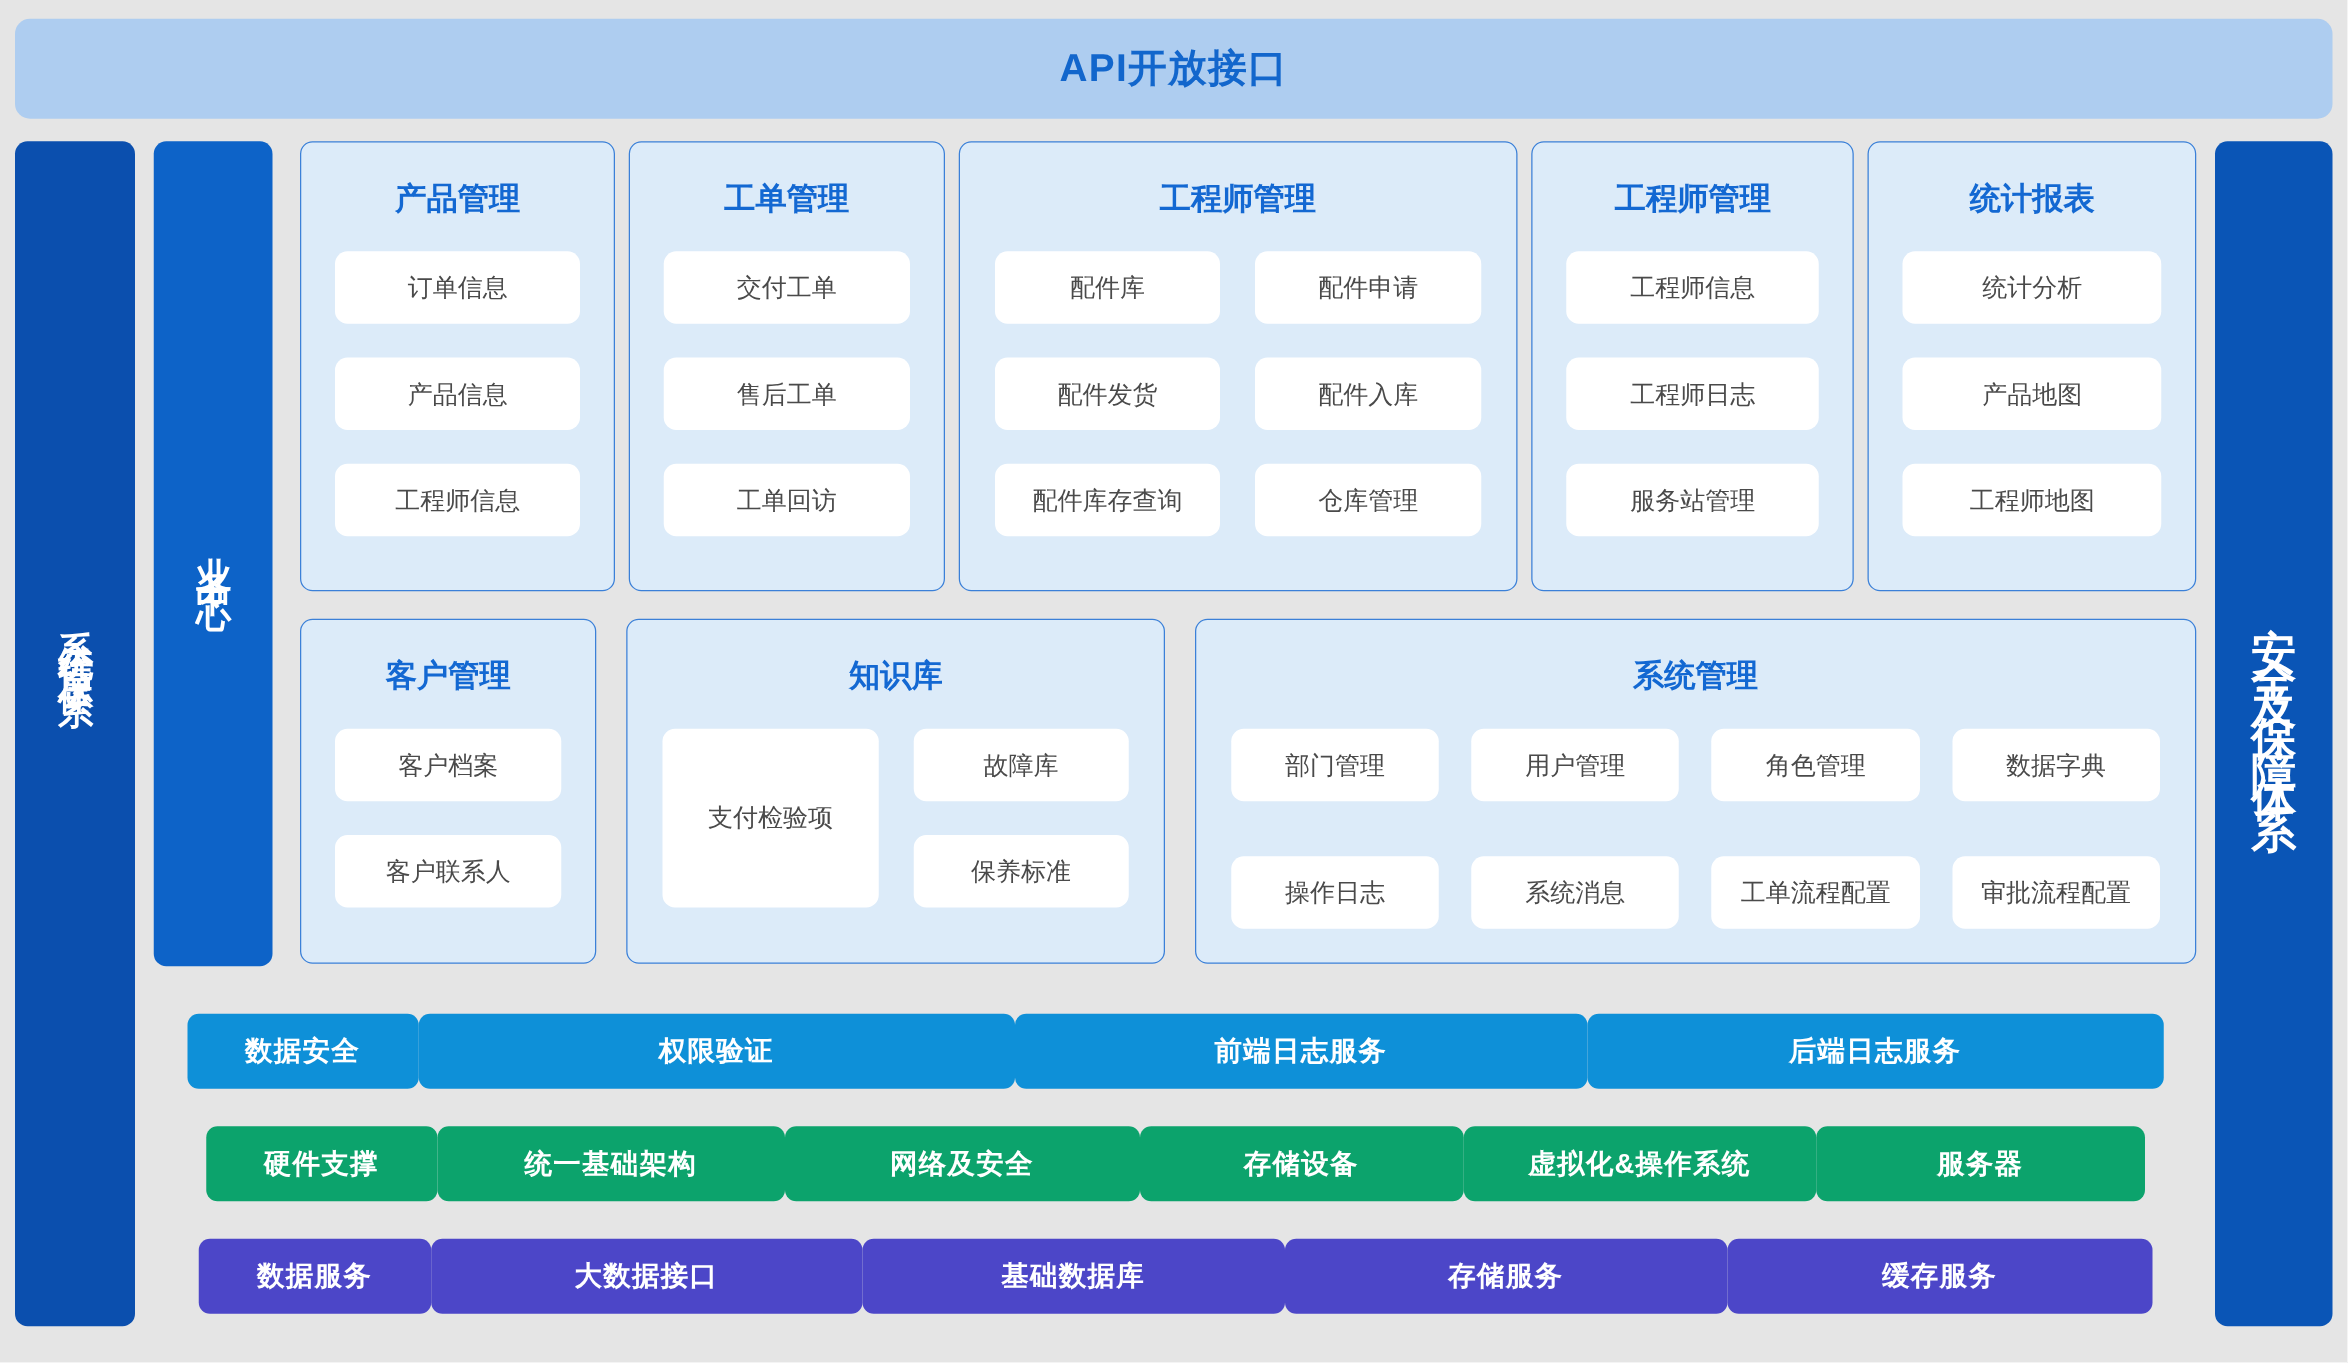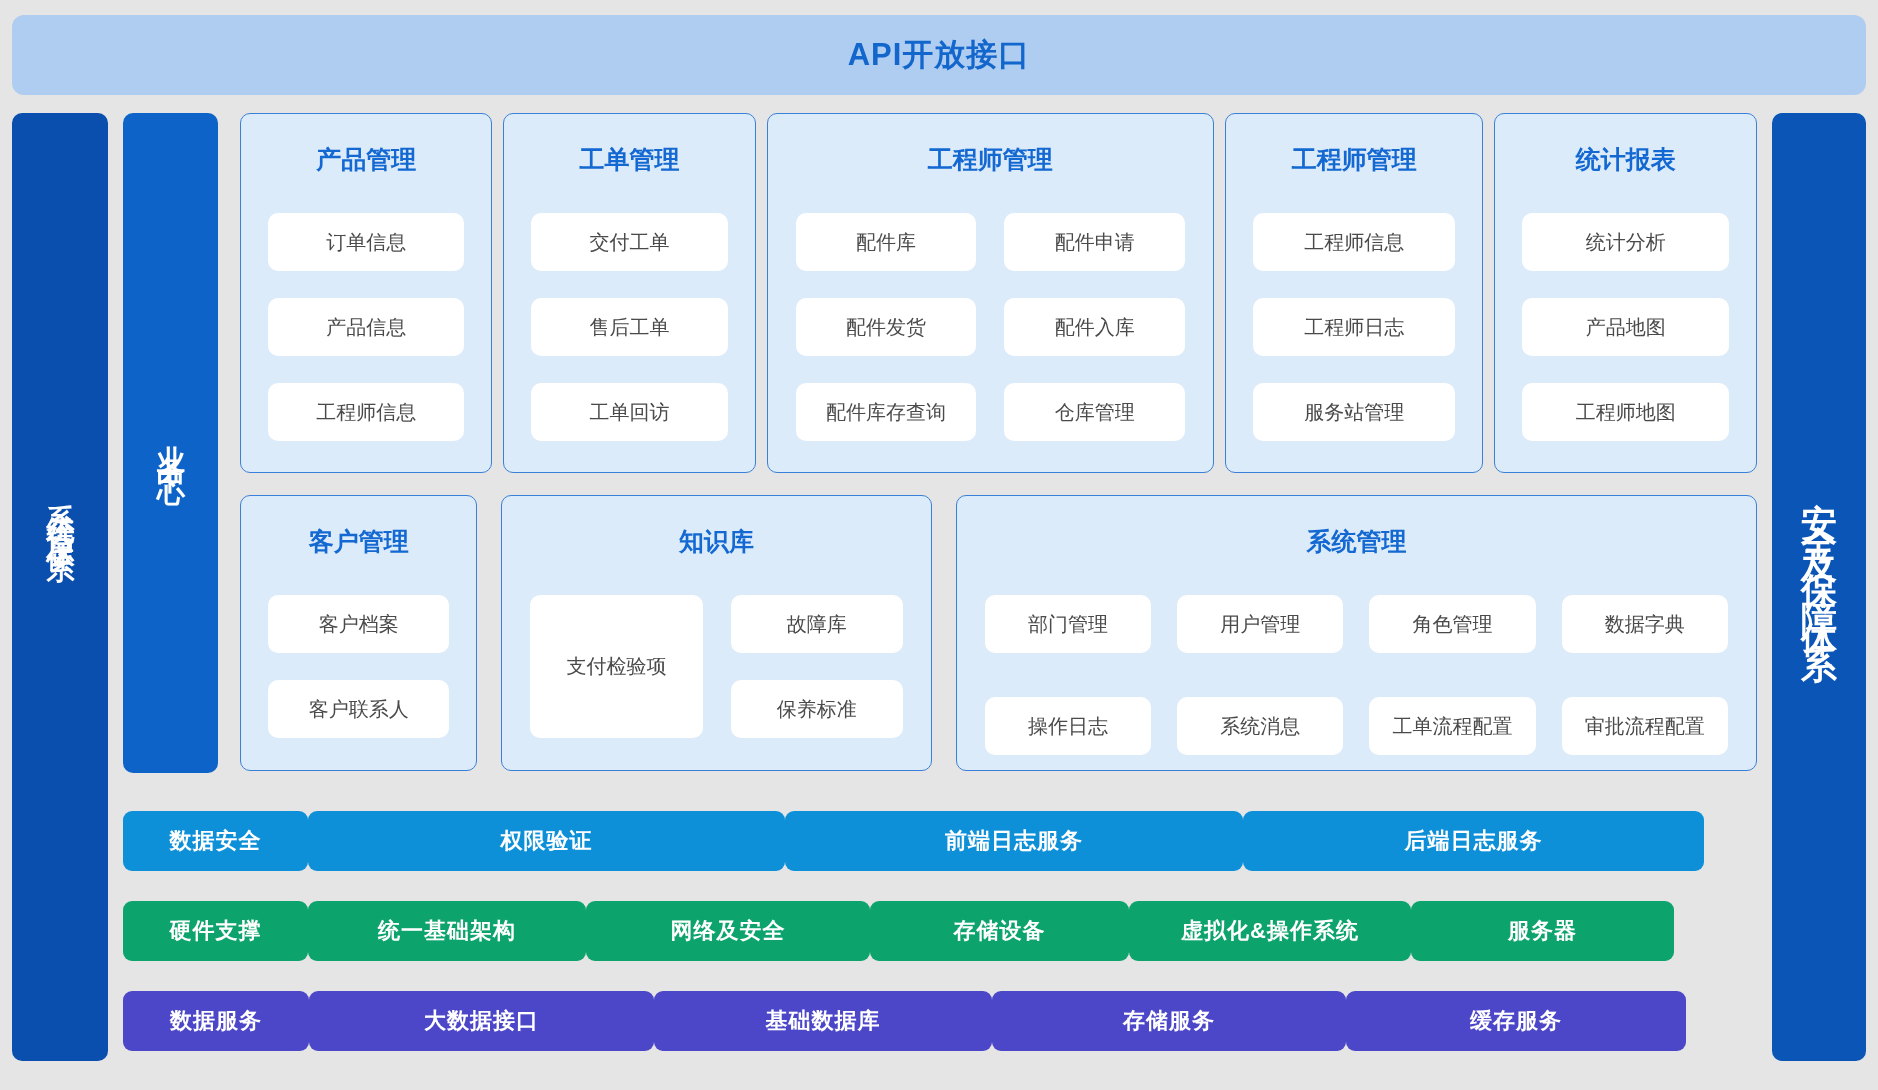--- a/index.html
+++ b/index.html
@@ -46,33 +46,33 @@
     border:1.5px solid var(--card-border,#3b80d8);
     border-radius:10px;
     box-sizing:border-box;
     padding:30px 27px 0;
     overflow:hidden;
   }
   .card-title{
     text-align:center;font-size:25px;font-weight:700;
     color:var(--card-title,#1368d2);line-height:30px;
   }
-  .card-items{margin-top:39px;display:flex;flex-direction:column;gap:27px;}
+  .card-items{margin-top:27px;display:flex;flex-direction:column;gap:27px;}
   .card-items.grid-2{display:grid;grid-template-columns:1fr 1fr;gap:27px 28px;}
   .card-items.grid-4{display:grid;grid-template-columns:1fr 1fr 1fr 1fr;gap:44px 26px;}
   .card.wide{padding-left:28px;padding-right:28px;}
   .item{
     height:58px;background:#fff;border-radius:10px;
     display:flex;align-items:center;justify-content:center;
     font-size:20px;color:var(--item-text,#4a4a4a);
     white-space:nowrap;
   }
   .item.tall{grid-row:1 / 3;height:auto;}
   
-  .svc-row{display:flex;justify-content:flex-start;height:60px;flex:none;}
+  .svc-row{display:flex;justify-content:center;height:60px;flex:none;}
   .svc-row.blue{margin-top:38px;}
   .svc-row.green,.svc-row.purple{margin-top:30px;}
   .svc{
     border-radius:9px;color:#fff;font-size:22px;font-weight:700;
     display:flex;align-items:center;justify-content:center;
     flex:none;letter-spacing:1px;
   }
   .svc-row.blue  .svc{background:var(--row-blue,#0e90d8);}
   .svc-row.green .svc{background:var(--row-green,#0ca36c);}
   .svc-row.purple .svc{background:var(--row-purple,#4c46c8);}

